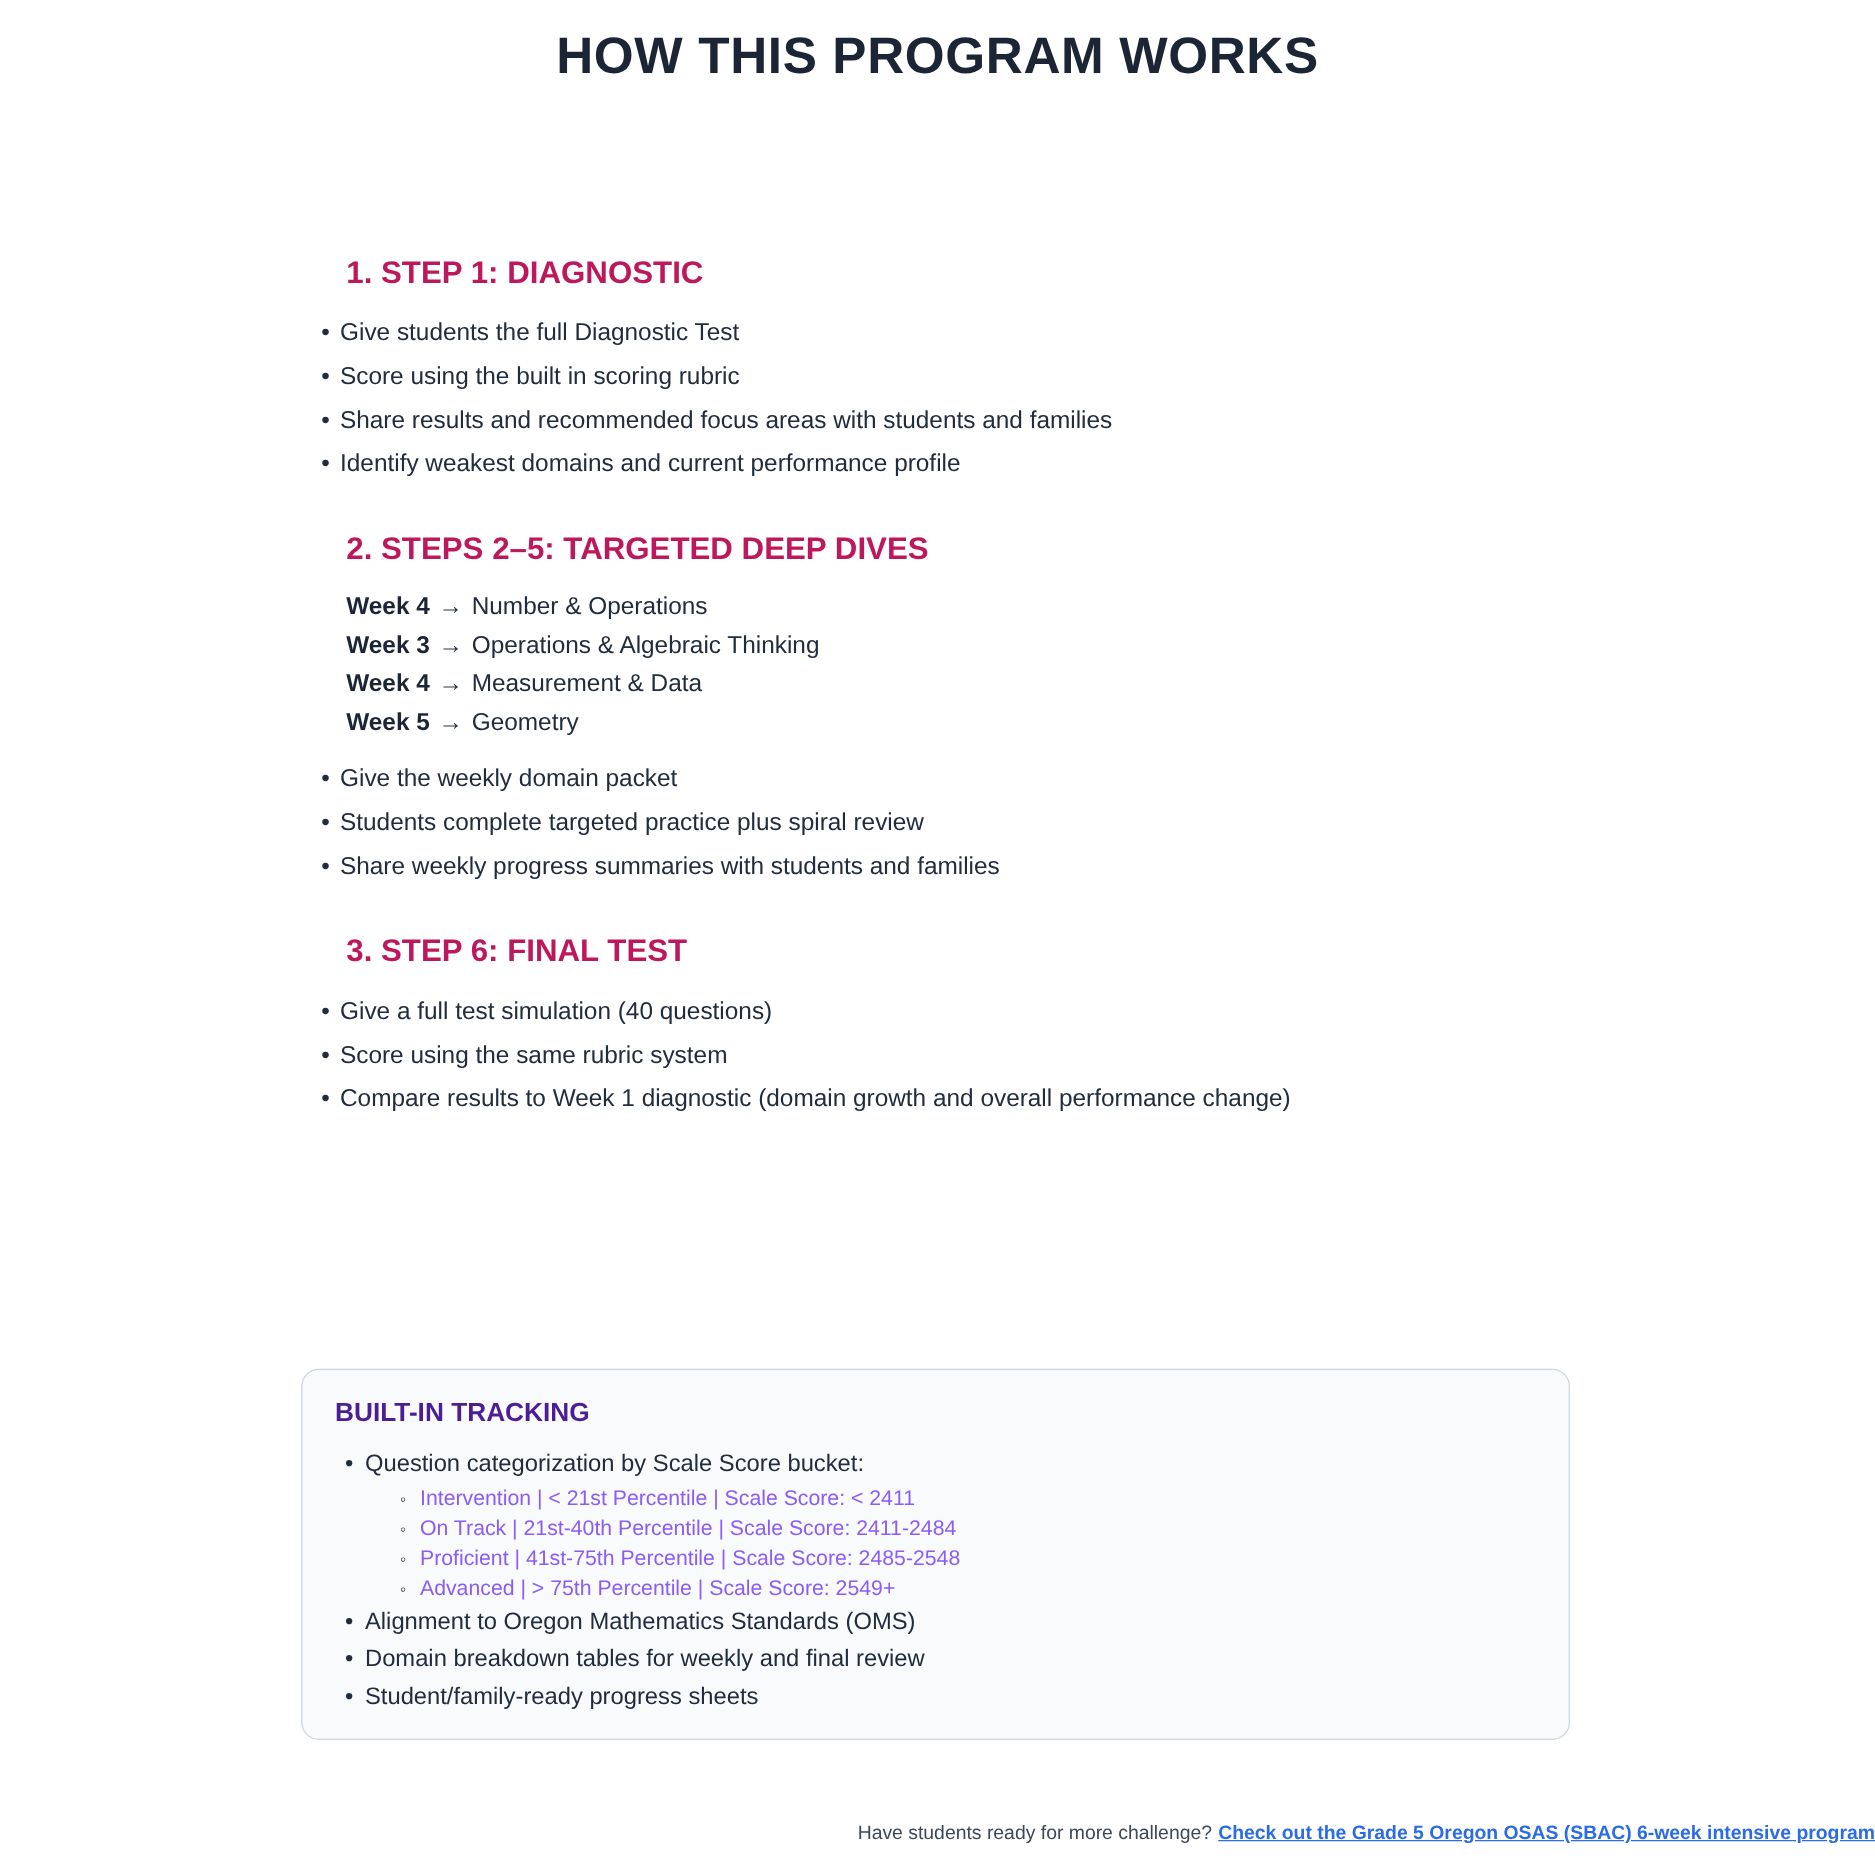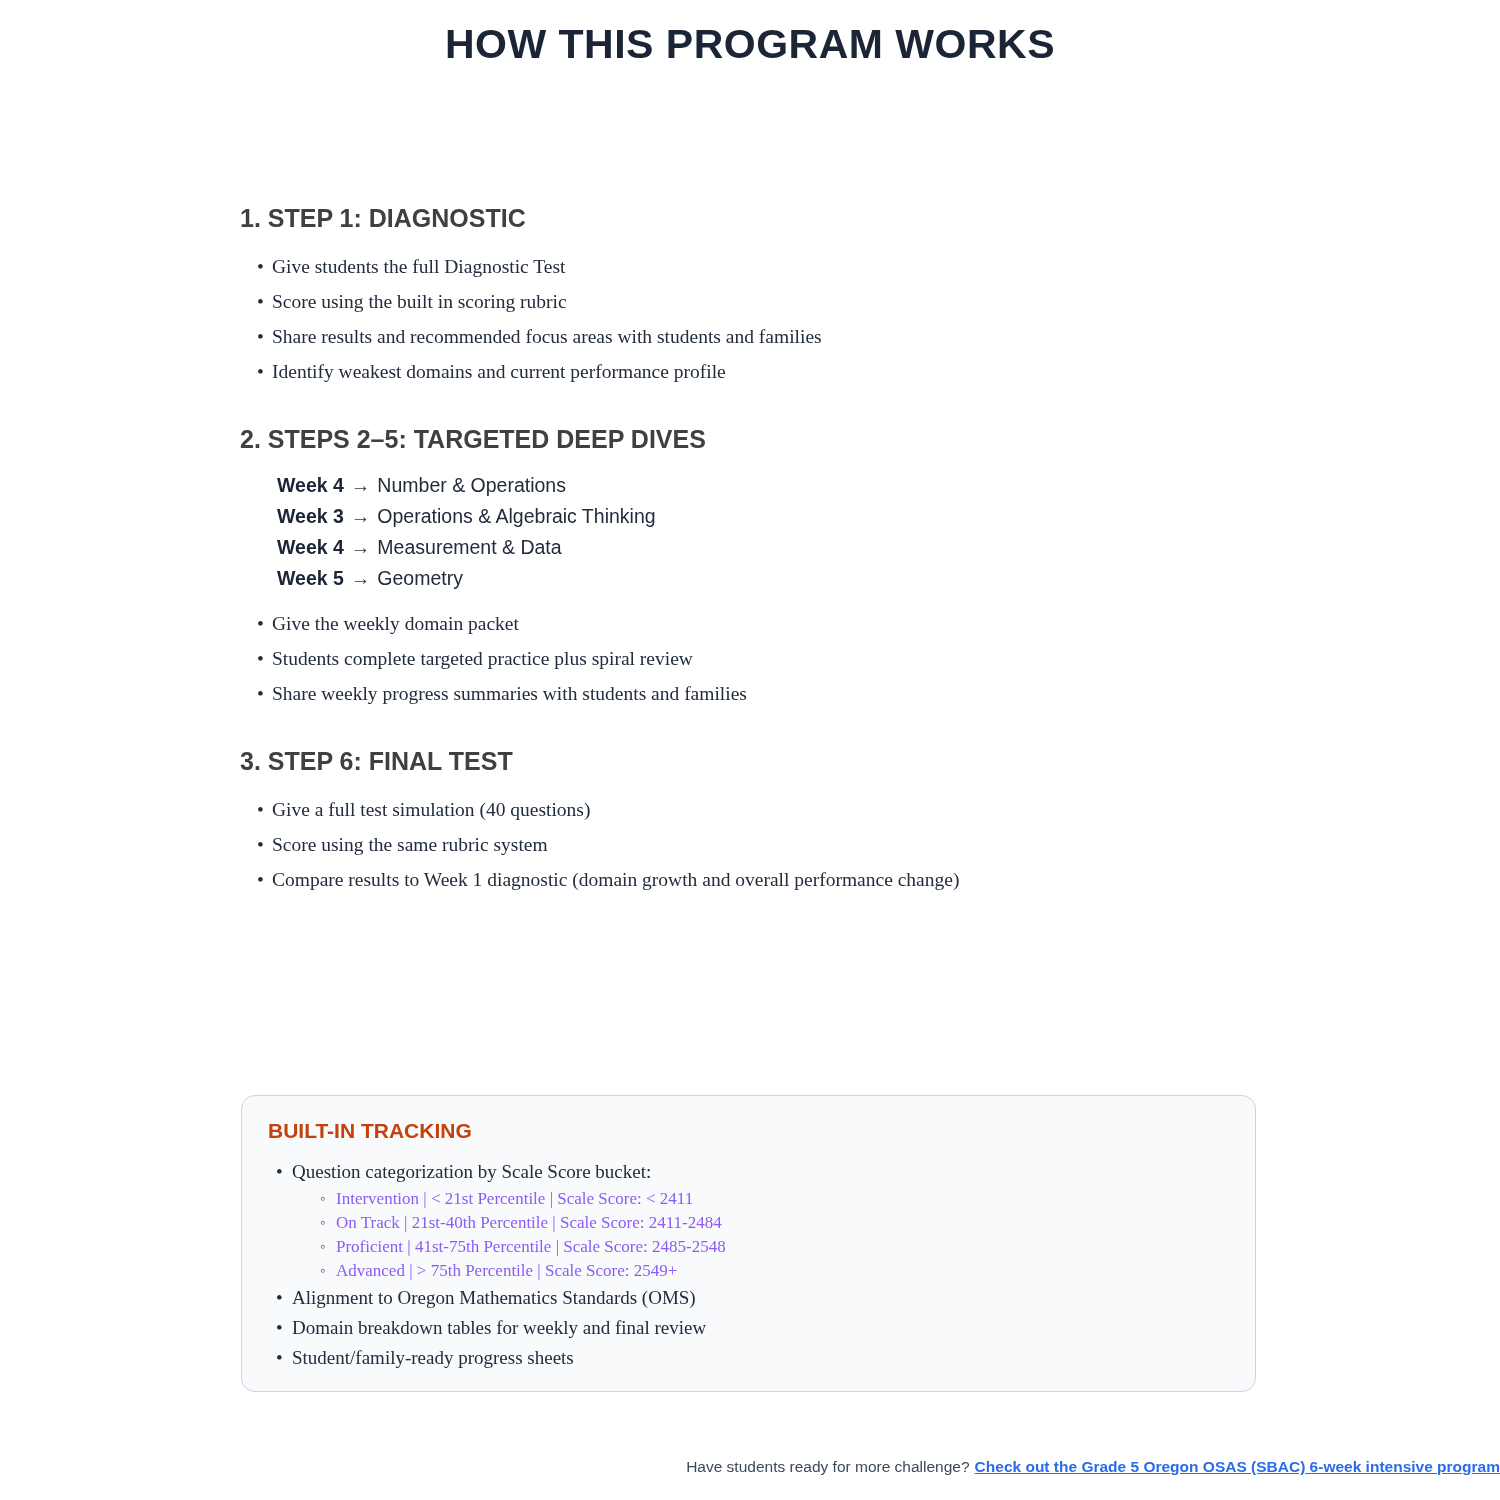--- a/index.html
+++ b/index.html
@@ -19,32 +19,32 @@
     letter-spacing: 0.5px;
     color: #1b2536;
   }
 
   .content { position: absolute; left: 240px; top: 203px; width: 1040px; }
 
   .sec-h {
     font-size: 25px;
     line-height: 30px;
     font-weight: bold;
-    color: #404040;
+    color: #be185d;
+    margin-left: 37px;
   }
   .sec-h.mt { margin-top: 35px; }
 
   ul.bullets { list-style: none; margin: 16px 0 0 0; padding: 0; }
   ul.bullets > li {
     position: relative;
     padding-left: 32px;
     font-size: 19.5px;
     line-height: 35px;
     color: #212c3d;
-    font-family: Liberation Serif, serif;
   }
   ul.bullets > li::before {
     content: "\2022";
     position: absolute;
     left: 17px;
     color: #212c3d;
   }
   ul.bullets.tight { margin-top: 12px; }
 
   .weeks { margin: 16px 0 0 37px; }
@@ -58,21 +58,21 @@
     width: 1015px;
     background: #f8fafc;
     border: 1.5px solid #ccd5e0;
     border-radius: 14px;
     padding: 22px 26px 18px 26px;
   }
   .tracking-title {
     font-size: 21px;
     line-height: 26px;
     font-weight: bold;
-    color: #c2410c;
+    color: #4c1d95;
   }
   .tracking ul.bullets { margin-top: 13px; }
   .tracking ul.bullets > li { font-size: 19px; line-height: 30px; padding-left: 24px; }
   .tracking ul.bullets > li::before { left: 8px; }
   ul.buckets { list-style: none; margin: 0 0 0 26px; padding: 0; }
   ul.buckets > li {
     position: relative;
     padding-left: 18px;
     font-size: 17px;
     line-height: 24px;

